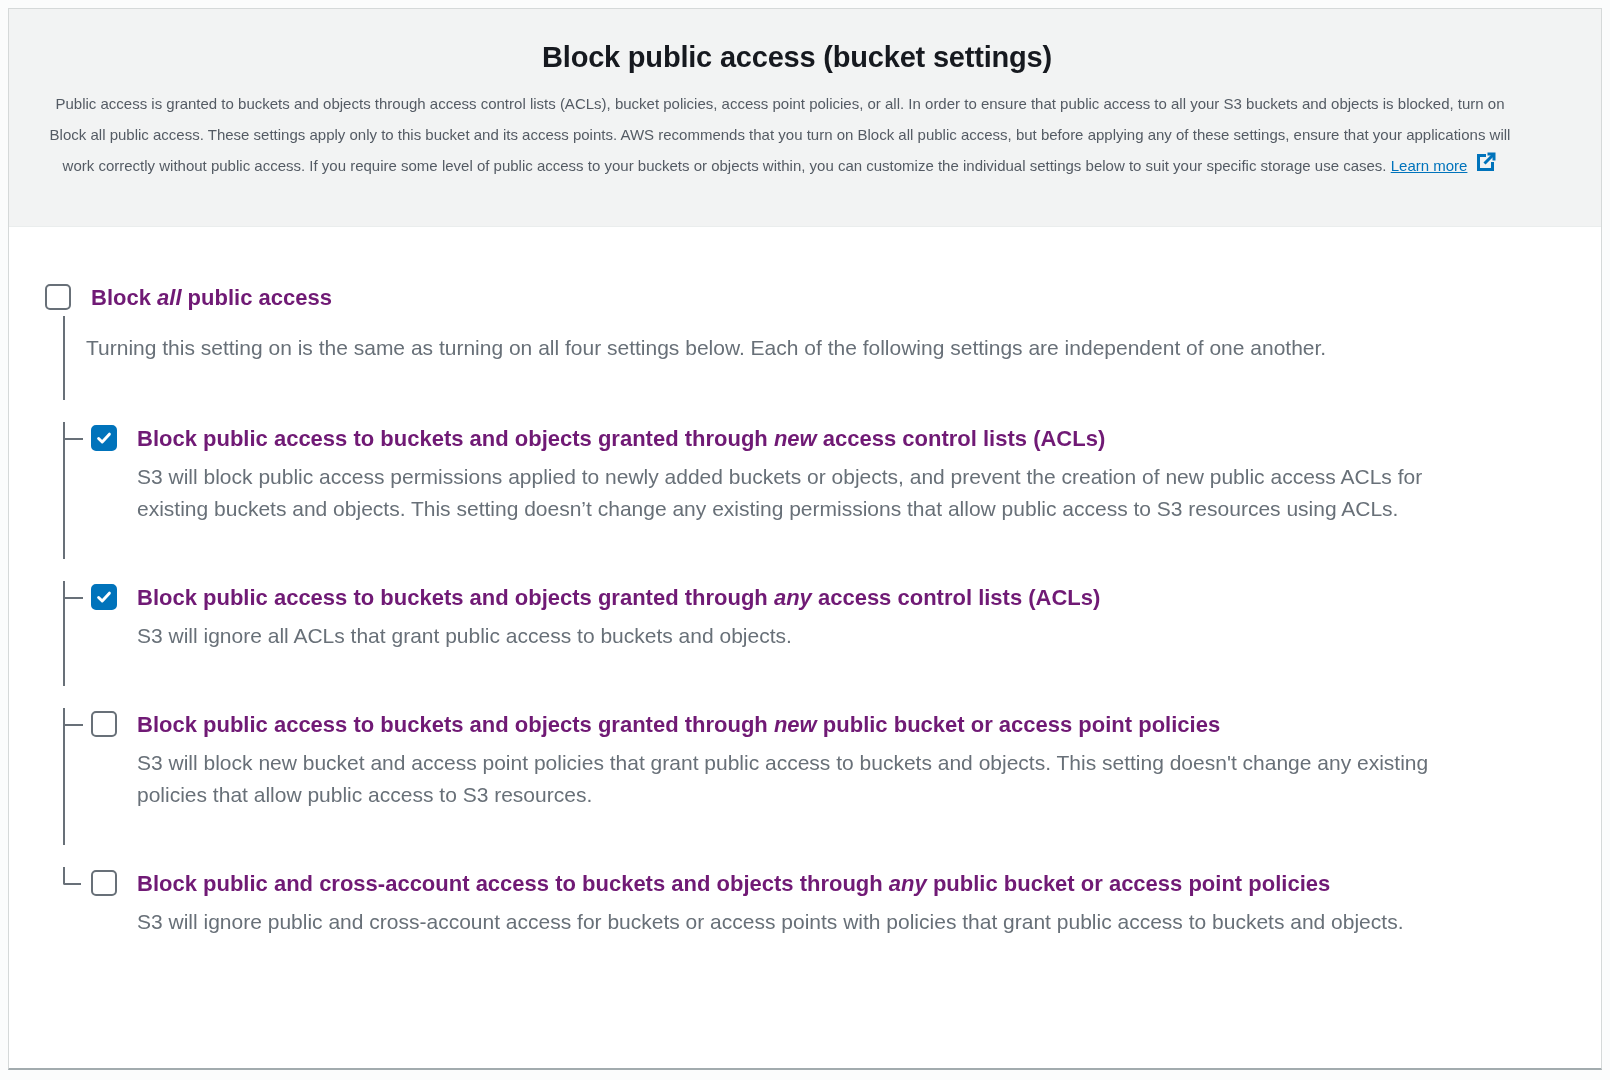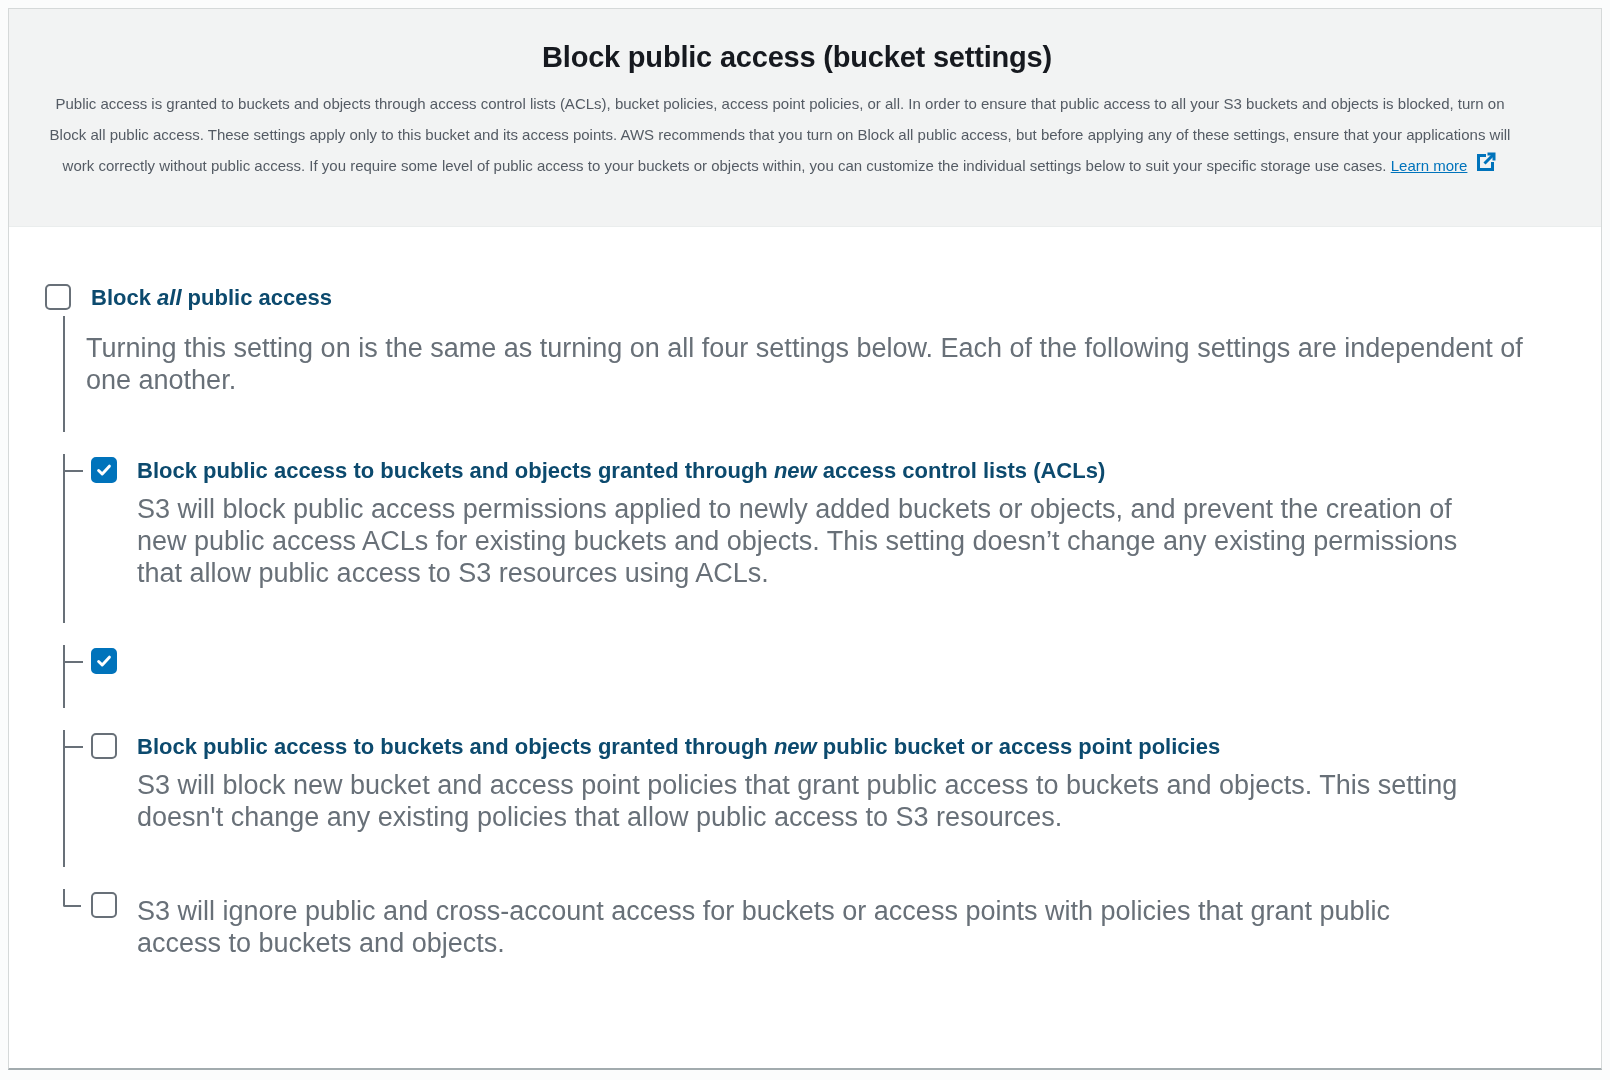--- a/index.html
+++ b/index.html
@@ -71,28 +71,28 @@
   .checkbox.checked {
     background: #0073bb;
     border-color: #0073bb;
   }
   .checkbox.checked svg { display: block; }
   .row-text { margin-left: 20px; }
   .cb-label {
     font-size: 22px;
     font-weight: 700;
     line-height: 33px;
-    color: #0c4a6e;
+    color: #701a75;
     cursor: pointer;
     max-width: 1320px;
   }
   .cb-label i { font-style: italic; }
   .cb-desc {
     margin-top: 6px;
-    font-size: 27px;
+    font-size: 21px;
     line-height: 32px;
     color: #687078;
     max-width: 1340px;
   }
   .root-desc-text { max-width: 1480px; }
   
   .root-row { margin-bottom: 2px; }
   .tree { margin-left: 18px; }
   .tree-row { position: relative; }
   .tree-row.line { border-left: 2px solid #687078; }
@@ -167,20 +167,24 @@
       </div>
 
       <div class="tree-row line child-row">
         <div class="branch-dash"></div>
         <div class="row">
           <div class="checkbox checked" role="checkbox" tabindex="0" aria-checked="true">
             <svg width="18" height="18" viewBox="0 0 16 16">
                 <path d="M3.2 8.4 L6.4 11.6 L12.8 4.6" stroke="#ffffff" stroke-width="2.6" fill="none" stroke-linecap="round" stroke-linejoin="round"></path>
               </svg>
           </div>
+          <div class="row-text">
+            <div class="cb-label"><span>Block public access to buckets and objects granted through </span><i>any</i><span> access control lists (ACLs)</span></div>
+            <div class="cb-desc">S3 will ignore all ACLs that grant public access to buckets and objects.</div>
+          </div>
         </div>
       </div>
 
       <div class="tree-row line child-row">
         <div class="branch-dash"></div>
         <div class="row">
           <div class="checkbox" role="checkbox" tabindex="0" aria-checked="false">
             
           </div>
           <div class="row-text">
@@ -190,20 +194,21 @@
         </div>
       </div>
 
       <div class="tree-row child-row last">
         <div class="branch-corner"></div>
         <div class="row">
           <div class="checkbox" role="checkbox" tabindex="0" aria-checked="false">
             
           </div>
           <div class="row-text">
+            <div class="cb-label"><span>Block public and cross-account access to buckets and objects through </span><i>any</i><span> public bucket or access point policies</span></div>
             <div class="cb-desc">S3 will ignore public and cross-account access for buckets or access points with policies that grant public access to buckets and objects.</div>
           </div>
         </div>
       </div>
 
     </div>
   </div>
 </div>
 
 </body></html>

